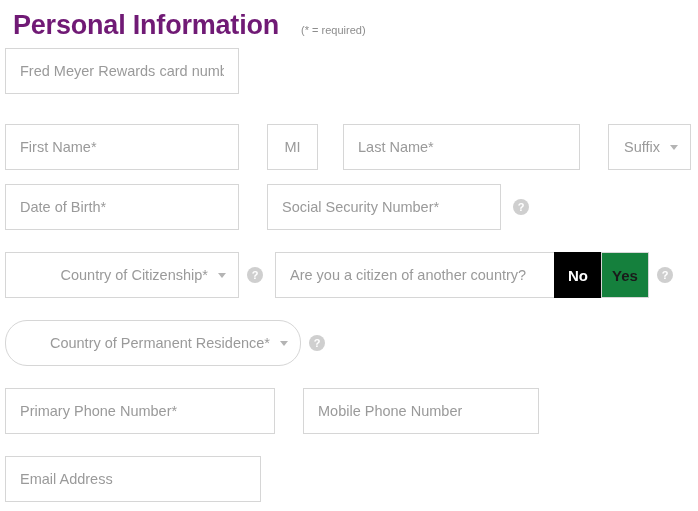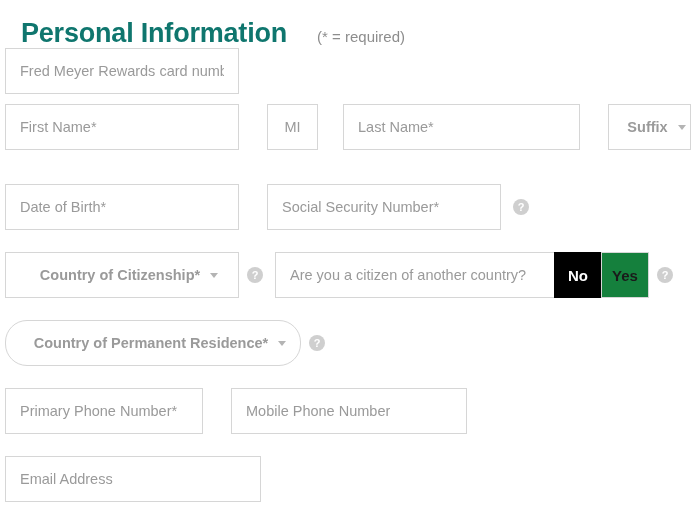--- a/index.html
+++ b/index.html
@@ -20,27 +20,27 @@
     position: absolute;
     left: 5px;
     top: 0px;
     height: 40px;
     display: flex;
     align-items: baseline;
   }
   .page-title {
     font-size: 27px;
     font-weight: bold;
-    color: #0f766e;
+    color: #701a75;
     letter-spacing: -0.2px;
     line-height: 34px;
-    margin: 16px;
+    margin: 8px;
   }
   .required-note {
-    font-size: 15px;
+    font-size: 11px;
     color: #8d8d8d;
     margin-left: 14px;
     white-space: nowrap;
   }
 
   
   .form {
     position: absolute;
     left: 0;
     top: 0;
@@ -48,21 +48,21 @@
     height: 511px;
   }
   .row {
     position: absolute;
     left: 5px;
     display: flex;
     align-items: center;
     height: 46px;
   }
   .row-1 { top: 48px; }
-  .row-2 { top: 104px; border-radius: 12px; }
+  .row-2 { top: 124px; border-radius: 12px; }
   .row-3 { top: 184px; }
   .row-4 { top: 252px; }
   .row-5 { top: 320px; }
   .row-6 { top: 388px; }
   .row-7 { top: 456px; }
 
   
   .field {
     box-sizing: border-box;
     height: 46px;
@@ -85,29 +85,28 @@
   .w-rewards  { width: 234px; }
   .w-first    { width: 234px; }
   .w-mi       { width: 51px; justify-content: center; padding: 0 6px; }
   .w-last     { width: 237px; }
   .w-suffix   { width: 83px; }
   .w-dob      { width: 234px; }
   .w-ssn      { width: 234px; }
   .w-citizen  { width: 234px; }
   .w-question { width: 281px; }
   .w-residence{ width: 296px; border-radius: 22px; }
-  .w-primary  { width: 198px; }
+  .w-primary  { width: 270px; }
   .w-mobile   { width: 236px; }
   .w-email    { width: 256px; }
 
   
   .select {
-    justify-content: center;
-    padding-right: 0;
-    font-weight: bold;
+    justify-content: flex-end;
+    padding-right: 12px;
   }
   .caret {
     width: 0;
     height: 0;
     border-left: 4.5px solid transparent;
     border-right: 4.5px solid transparent;
     border-top: 5px solid #b4b4b4;
     flex: 0 0 auto;
     margin-left: 10px;
   }

